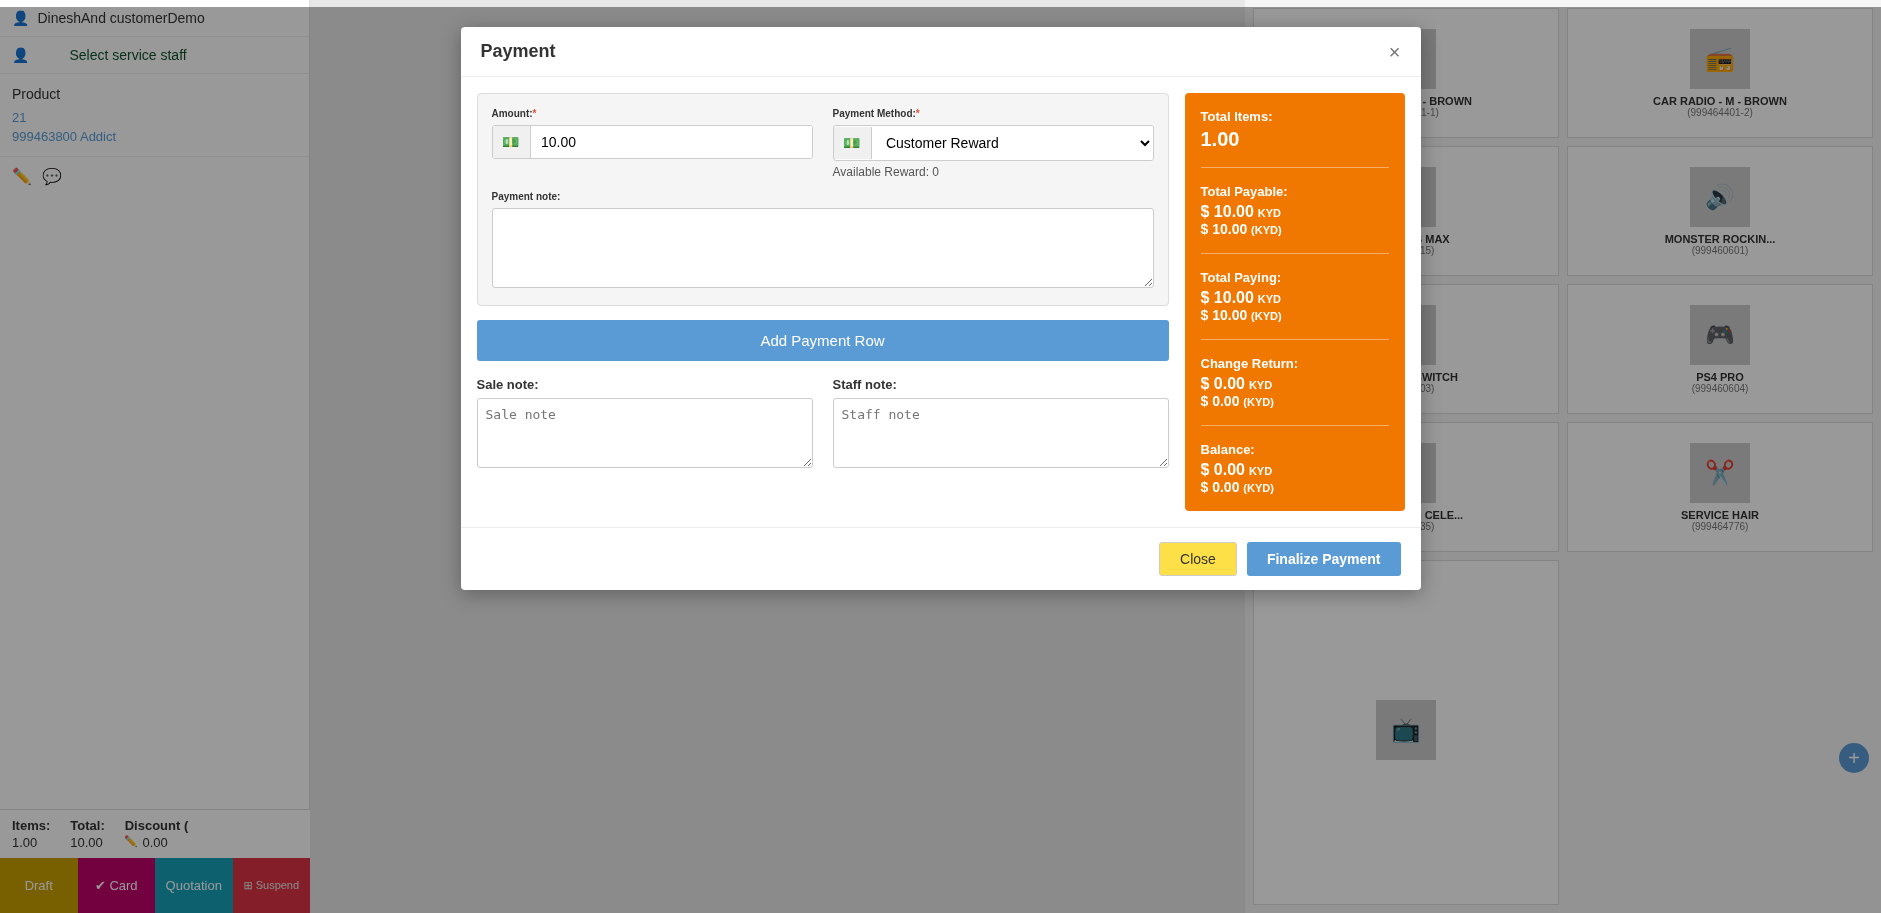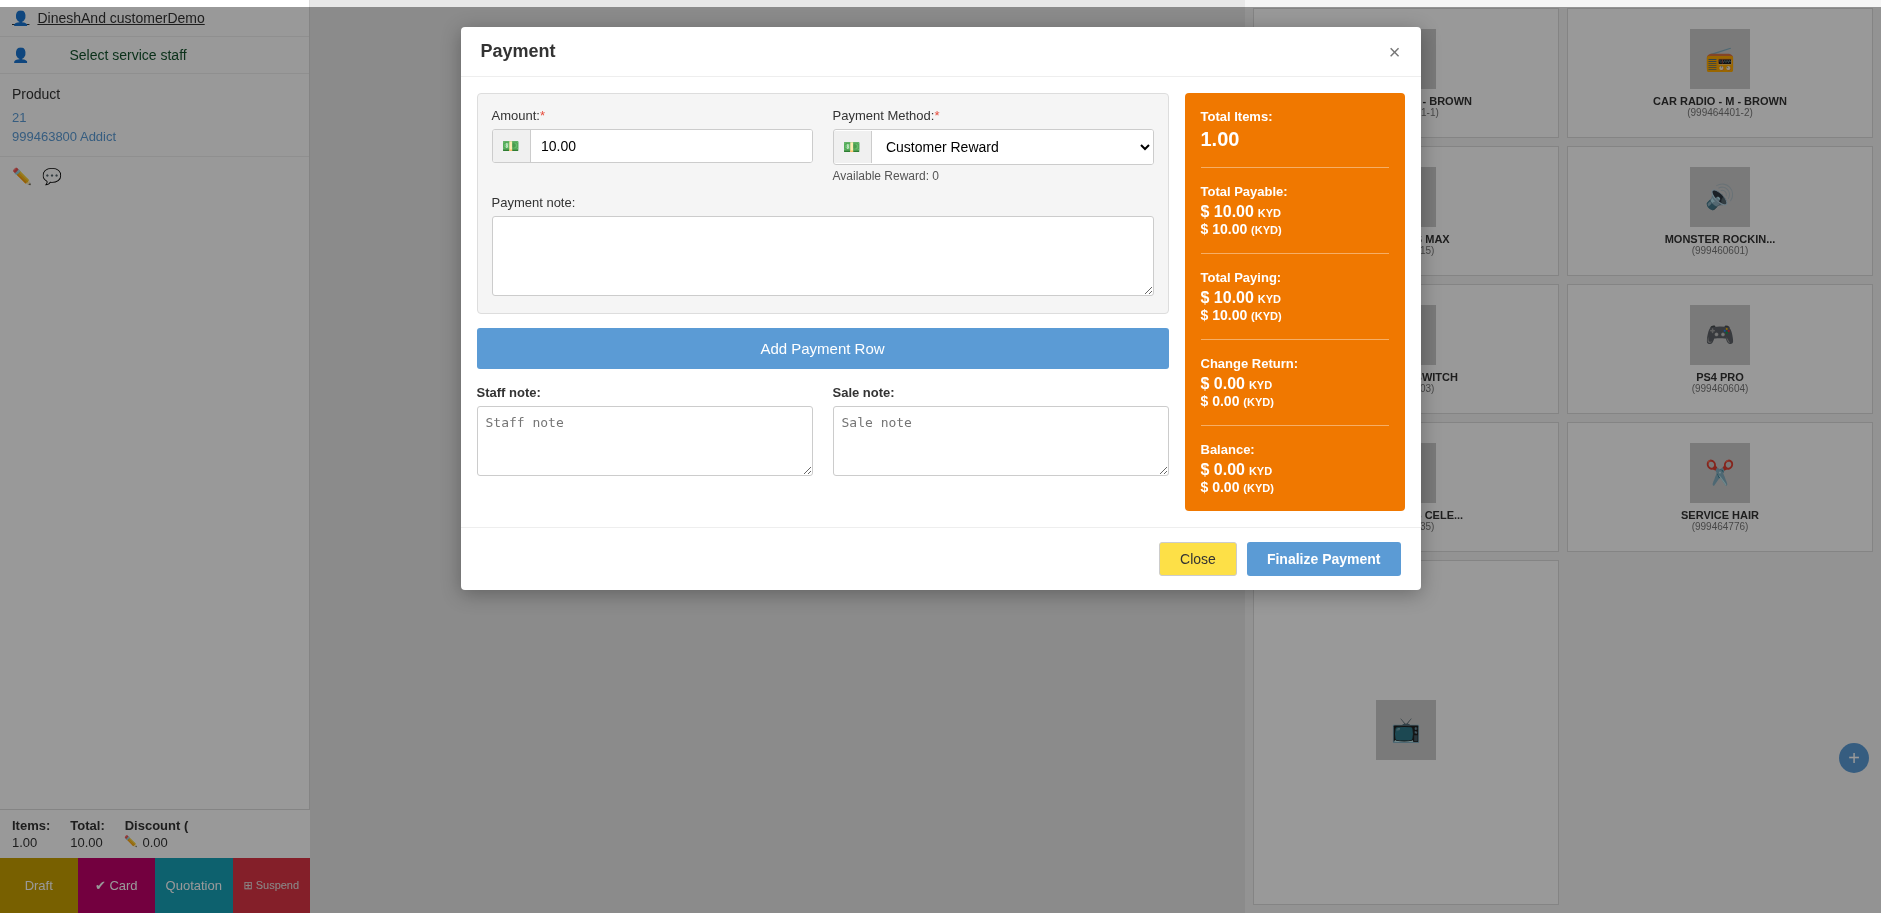--- a/index.html
+++ b/index.html
@@ -33,21 +33,20 @@
       z-index: 2;
     }
 
     .left-panel-user {
       display: flex;
       align-items: center;
       padding: 10px 12px;
       border-bottom: 1px solid #eee;
       gap: 8px;
       color: #333;
-      text-decoration: underline;
     }
 
     .left-panel-staff {
       display: flex;
       align-items: center;
       padding: 10px 12px;
       border-bottom: 1px solid #eee;
       gap: 8px;
       color: #666;
     }
@@ -292,23 +291,23 @@
       display: flex;
       gap: 20px;
       margin-bottom: 12px;
     }
 
     .form-group {
       flex: 1;
     }
 
     .form-label {
-      font-weight: normal;
-      color: #333;
-      font-size: 13px;
+      font-weight: bold;
+      color: #333;
+      font-size: 10px;
       margin-bottom: 6px;
       display: block;
     }
 
     .form-label span.required {
       color: #e74c3c;
     }
 
     .input-wrapper {
       display: flex;
@@ -644,26 +643,26 @@
             <textarea class="payment-note-textarea" placeholder="" style=""></textarea>
           </div>
         </div>
 
         
         <button class="add-payment-row-btn">Add Payment Row</button>
 
         
         <div class="notes-row">
           <div class="note-group">
+            <label class="note-label">Sale note:</label>
+            <textarea class="note-textarea" placeholder="Sale note" style=""></textarea>
+          </div>
+          <div class="note-group">
             <label class="note-label">Staff note:</label>
             <textarea class="note-textarea" placeholder="Staff note" style=""></textarea>
-          </div>
-          <div class="note-group">
-            <label class="note-label">Sale note:</label>
-            <textarea class="note-textarea" placeholder="Sale note" style=""></textarea>
           </div>
         </div>
       </div>
 
       <div class="summary-panel">
 
         <div class="summary-item">
           <div class="summary-item-label">Total Items:</div>
           <div class="summary-item-value">1.00</div>
         </div>

